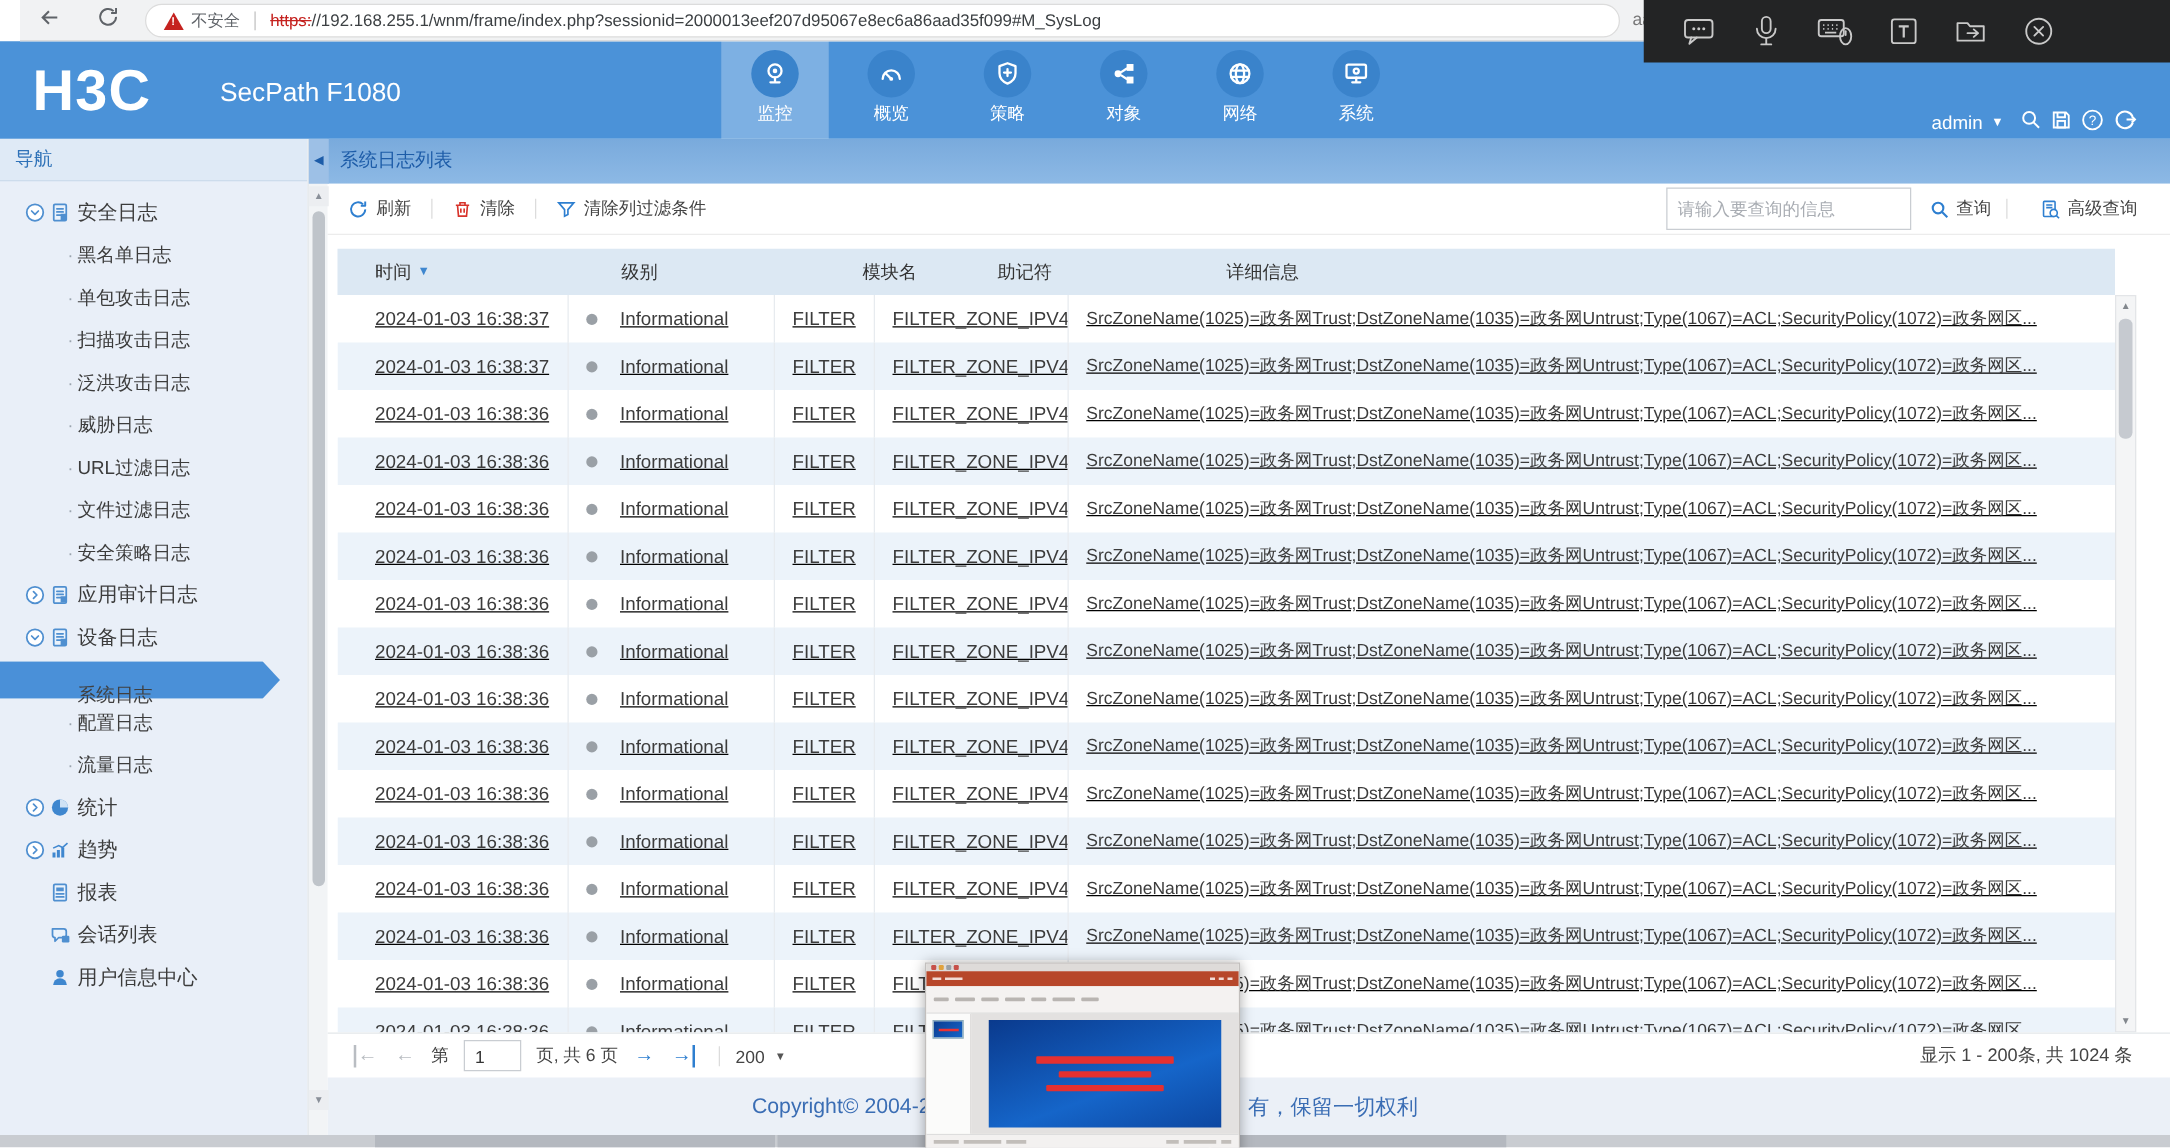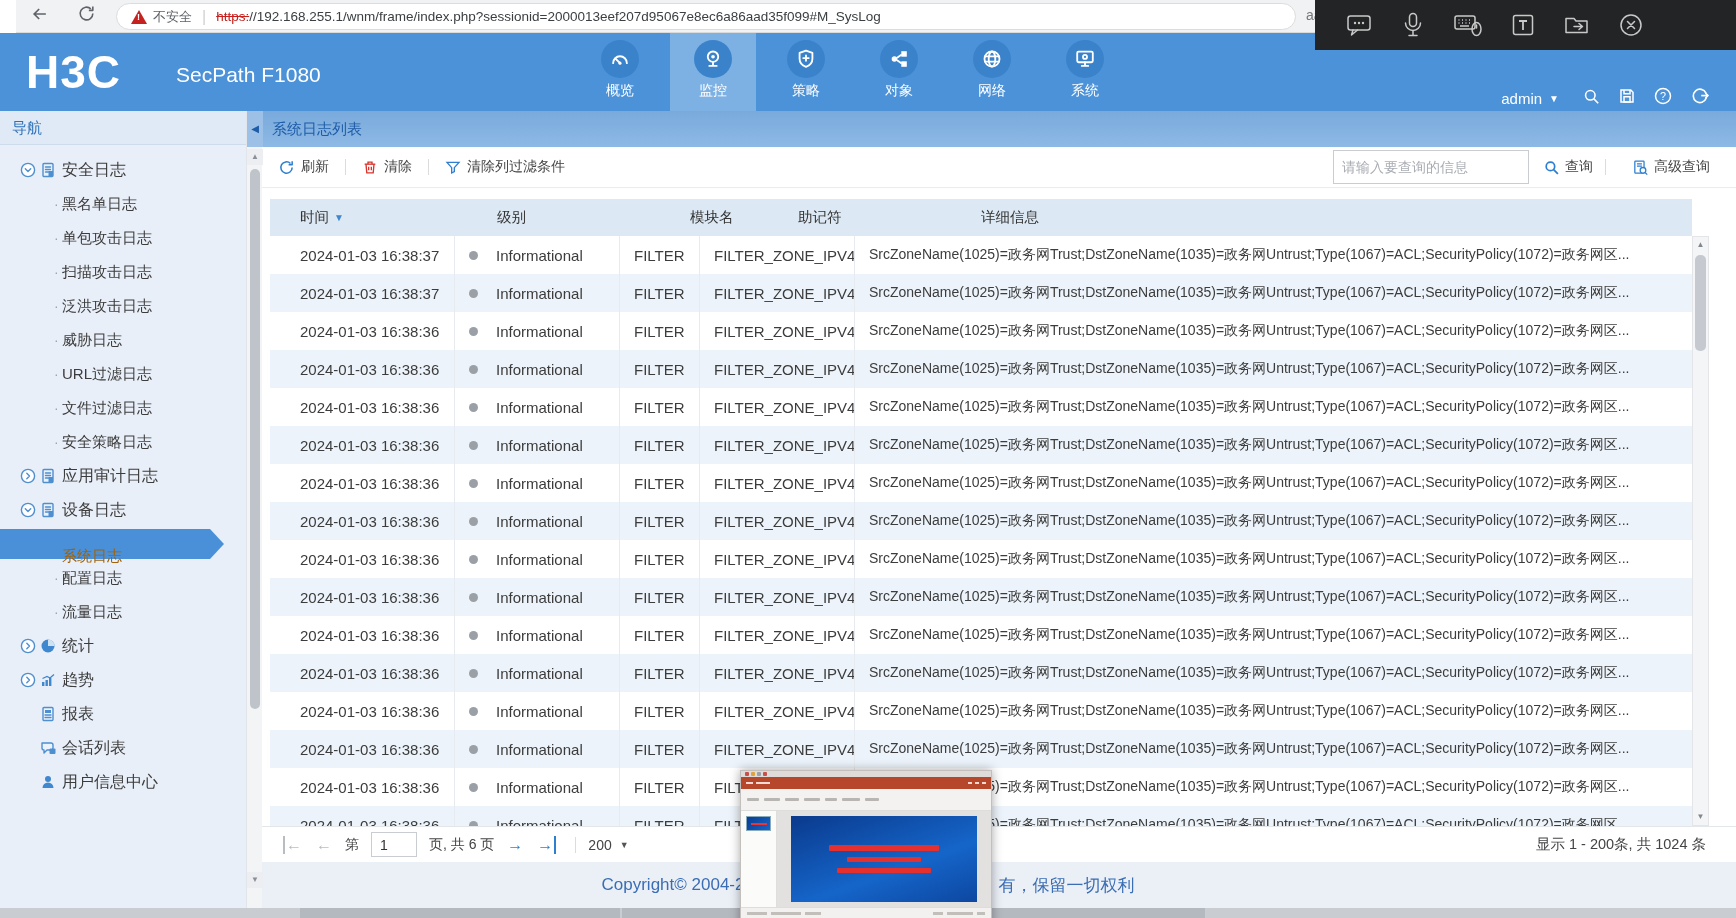--- a/index.html
+++ b/index.html
@@ -40,41 +40,41 @@
           font-weight:700; letter-spacing:1px; line-height:50px; }
   .product { position:absolute; left:176px; top:30px; color:#fff; font-size:21px; }
   .main-nav { position:absolute; left:577px; top:0; height:78px; display:flex; gap:7px; }
   .nav-item { width:86px; height:78px; display:flex; flex-direction:column; align-items:center;
               cursor:pointer; }
   .nav-item.active { background:rgba(255,255,255,0.28); }
   .nav-circle { margin-top:7px; width:38px; height:38px; border-radius:50%; background:#3a83cb;
                 display:flex; align-items:center; justify-content:center; }
   .nav-label { margin-top:4px; color:#fff; font-size:14px; }
   .header-right { position:absolute; right:26px; top:52px; height:26px; display:flex;
-                  align-items:center; gap:17px; color:#fff; }
+                  align-items:center; gap:6px; color:#fff; }
   .admin-wrap { display:flex; align-items:center; gap:7px; font-size:15px; margin-right:6px; }
   .caret-down { font-size:10px; }
 
   
   .sidebar { position:absolute; left:0; top:111px; width:246px; height:797px;
              background:#e9eff8; overflow:hidden; }
   .sidebar-title { height:34px; line-height:34px; padding-left:12px; color:#2f72b8;
                    font-size:15px; background:#dfeaf6; border-bottom:1px solid #cddcec; }
   .tree { padding-top:8px; }
   .tree-row { height:34px; display:flex; align-items:center; position:relative;
               color:#3c3c3c; cursor:pointer; }
   .tree-row .exp { position:absolute; left:20px; width:16px; height:16px; }
   .tree-row .tico { position:absolute; left:40px; width:16px; height:16px; }
   .tree-row .glabel { position:absolute; left:62px; font-size:16px; white-space:nowrap; }
   .tree-row.child .bullet { position:absolute; left:54px; color:#9aa4ae; font-size:14px; }
   .tree-row.child .clabel { position:absolute; left:62px; font-size:15px; white-space:nowrap; }
   .tree-row.active-banner { height:30px; margin:2px 0; }
   .active-shape { position:absolute; left:0; top:0; width:224px; height:30px; background:#4a90d8;
                   clip-path:polygon(0 0, 210px 0, 224px 50%, 210px 100%, 0 100%); }
-  .tree-row.active-banner .clabel { color:#a16207; z-index:1;margin-top:24px; }
+  .tree-row.active-banner .clabel { color:#404040; z-index:1;margin-top:24px; }
 
   
   .side-strip { position:absolute; left:246px; top:111px; width:16px; height:797px;
                 background:#f2f4f6; border-left:1px solid #e2e6ea; z-index:5; }
   .strip-collapse { position:absolute; left:0; top:0; width:16px; height:36px;
                     background:#9dc0e6; color:#1d5ca8; font-size:10px; line-height:36px;
                     text-align:center; cursor:pointer; }
   .sb-btn { position:absolute; left:0; width:16px; height:16px; color:#8a9099; font-size:8px;
             line-height:16px; text-align:center; background:#eceef1; cursor:pointer; }
   .sb-up { top:38px; } .sb-down { top:761px; }
@@ -97,21 +97,21 @@
   .search-input::placeholder { color:#a9adb3; }
   .search-btn,.adv-btn { display:flex; align-items:center; gap:5px; font-size:14px; color:#444;
                          cursor:pointer; margin-left:14px; }
 
   
   .table-area { position:absolute; left:8px; top:88px; width:1439px; height:627px; }
   .t-header { display:flex; height:37px; background:#dce8f3; align-items:center;
               font-size:14.5px; color:#333; width:1422px;gap:28px; }
   .t-header .hc { padding-left:14px; display:flex; align-items:center; gap:5px; }
   .sort-caret { color:#3f87cf; font-size:10px; }
-  .t-rows { width:1422px; height:590px; overflow:hidden; }
+  .t-rows { width:1422px; height:590px; overflow:hidden;text-decoration:underline; }
   .t-row { display:flex; height:38px; align-items:center; font-size:15px; color:#3c3c3c;
            background:#fff; }
   .t-row.alt { background:#ecf3fa; }
   .t-row .tc { padding-left:14px; height:38px; display:flex; align-items:center;
                border-right:1px solid #e7ebef; overflow:hidden; white-space:nowrap; }
   .t-row .tc:last-child { border-right:none; }
   .col1 { width:185px; flex:none; } .col2 { width:165px; flex:none;gap:10px; }
   .col3 { width:80px; flex:none; }  .col4 { width:155px; flex:none; }
   .col5 { flex:1; min-width:0; }
   .col1.tc { padding-left:30px; } .col1.hc { padding-left:30px; }
@@ -249,39 +249,39 @@
         <circle cx="13" cy="13" r="10" fill="none" stroke="#c9c9c9" stroke-width="1.5" stroke-linecap="round" stroke-linejoin="round"></circle>
         <path d="M9.5 9.5l7 7M16.5 9.5l-7 7" fill="none" stroke="#c9c9c9" stroke-width="1.5" stroke-linecap="round" stroke-linejoin="round"></path>
       </svg>
     </span>
   </div>
 
 <div class="app-header">
   <div class="logo">H3C</div>
   <div class="product">SecPath F1080</div>
   <div class="main-nav" id="main-nav">
+      <div class="nav-item active">
+        <span class="nav-circle">
+          <svg width="22" height="22" viewBox="0 0 24 24">
+            <circle cx="12" cy="9.5" r="5.7" fill="none" stroke="#fff" stroke-width="2" stroke-linecap="round" stroke-linejoin="round"></circle>
+            <circle cx="12" cy="9.5" r="2" fill="#fff"></circle>
+            <path d="M12 15.2v3M8 19.5h8" fill="none" stroke="#fff" stroke-width="2" stroke-linecap="round" stroke-linejoin="round"></path>
+          </svg>
+        </span>
+                 <span class="nav-label">监控</span>
+      </div>
       <div class="nav-item">
         <span class="nav-circle">
           <svg width="22" height="22" viewBox="0 0 24 24">
             <path d="M4.5 16.5a7.5 7.5 0 0 1 15 0" fill="none" stroke="#fff" stroke-width="2" stroke-linecap="round" stroke-linejoin="round"></path>
             <path d="M12 16.5 7.5 12" fill="none" stroke="#fff" stroke-width="2" stroke-linecap="round" stroke-linejoin="round"></path>
             <circle cx="12" cy="16.5" r="1.7" fill="#fff"></circle>
           </svg>
         </span>
                  <span class="nav-label">概览</span>
-      </div>
-      <div class="nav-item active">
-        <span class="nav-circle">
-          <svg width="22" height="22" viewBox="0 0 24 24">
-            <circle cx="12" cy="9.5" r="5.7" fill="none" stroke="#fff" stroke-width="2" stroke-linecap="round" stroke-linejoin="round"></circle>
-            <circle cx="12" cy="9.5" r="2" fill="#fff"></circle>
-            <path d="M12 15.2v3M8 19.5h8" fill="none" stroke="#fff" stroke-width="2" stroke-linecap="round" stroke-linejoin="round"></path>
-          </svg>
-        </span>
-                 <span class="nav-label">监控</span>
       </div>
       <div class="nav-item">
         <span class="nav-circle">
           <svg width="22" height="22" viewBox="0 0 24 24">
             <path d="M12 2.8l7 2.6v6.2c0 4.4-2.9 7.4-7 9-4.1-1.6-7-4.6-7-9V5.4z" fill="none" stroke="#fff" stroke-width="2" stroke-linecap="round" stroke-linejoin="round"></path>
             <path d="M12 8v6M9 11h6" fill="none" stroke="#fff" stroke-width="2" stroke-linecap="round" stroke-linejoin="round"></path>
           </svg>
         </span>
                  <span class="nav-label">策略</span>
       </div>

